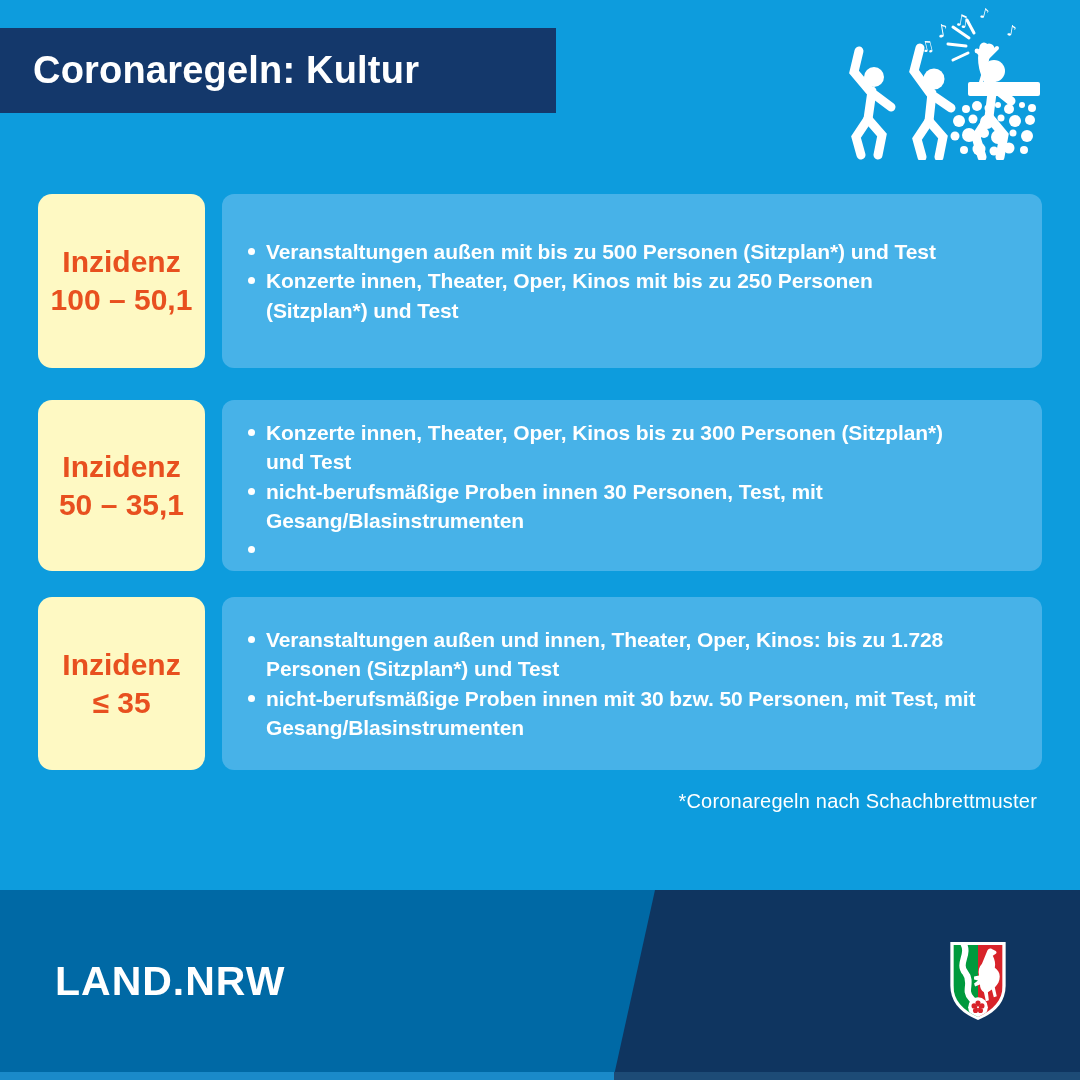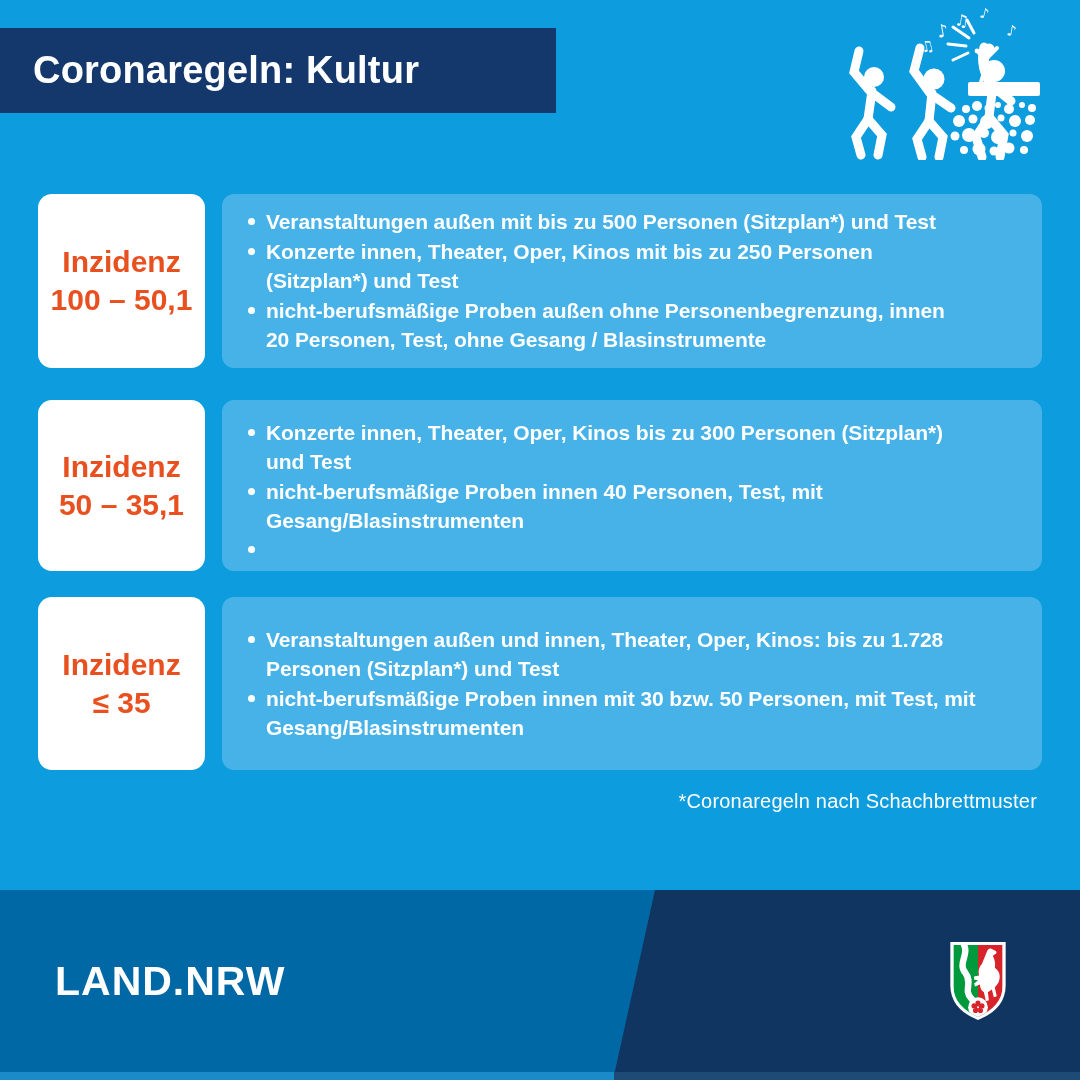--- a/index.html
+++ b/index.html
@@ -17,21 +17,21 @@
     margin:0 0 0 33px;color:#ffffff;font-size:38px;font-weight:bold;letter-spacing:.2px;
   }
   .party-icon{position:absolute;left:838px;top:5px;width:205px;height:155px;}
   
   .row{position:absolute;left:0;width:1080px;}
   .row1{top:194px;height:174px;}
   .row2{top:400px;height:171px;}
   .row3{top:597px;height:173px;}
   .label-box{
     position:absolute;left:38px;top:0;width:167px;height:100%;
-    background:#ffffff;border-radius:14px;
+    background:#fef9c3;border-radius:14px;
     display:flex;align-items:center;justify-content:center;text-align:center;
   }
   .label-box .label{
     color:#e8501f;font-weight:bold;font-size:30px;line-height:38px;white-space:pre;
   }
   .content-box{
     position:absolute;left:222px;top:0;width:820px;height:100%;
     background:#47b2e8;border-radius:12px;box-sizing:border-box;
     display:flex;flex-direction:column;justify-content:center;
     padding:10px 20px 10px 24px;
@@ -161,42 +161,37 @@
     <div class="content-box">
       <div class="bullet-item">
         <span class="dot"></span>
         <span class="bullet-text">Veranstaltungen außen mit bis zu 500 Personen (Sitzplan*) und Test</span>
       </div>
       <div class="bullet-item">
         <span class="dot"></span>
         <span class="bullet-text">Konzerte innen, Theater, Oper, Kinos mit bis zu 250 Personen
 (Sitzplan*) und Test</span>
       </div>
-      <div class="bullet-item">
-        <span class="dot"></span>
-        <span class="bullet-text">nicht-berufsmäßige Proben außen ohne Personenbegrenzung, innen
-20 Personen, Test, ohne Gesang / Blasinstrumente</span>
-      </div>
     </div>
   </div>
 
   <div class="row row2">
     <div class="label-box">
       <div class="label">Inzidenz
 50 – 35,1</div>
     </div>
     <div class="content-box">
       <div class="bullet-item">
         <span class="dot"></span>
         <span class="bullet-text">Konzerte innen, Theater, Oper, Kinos bis zu 300 Personen (Sitzplan*)
 und Test</span>
       </div>
       <div class="bullet-item">
         <span class="dot"></span>
-        <span class="bullet-text">nicht-berufsmäßige Proben innen 40 Personen, Test, mit
+        <span class="bullet-text">nicht-berufsmäßige Proben innen 30 Personen, Test, mit
 Gesang/Blasinstrumenten</span>
       </div>
       <div class="bullet-item">
         <span class="dot"></span>
       </div>
     </div>
   </div>
 
   <div class="row row3">
     <div class="label-box">

